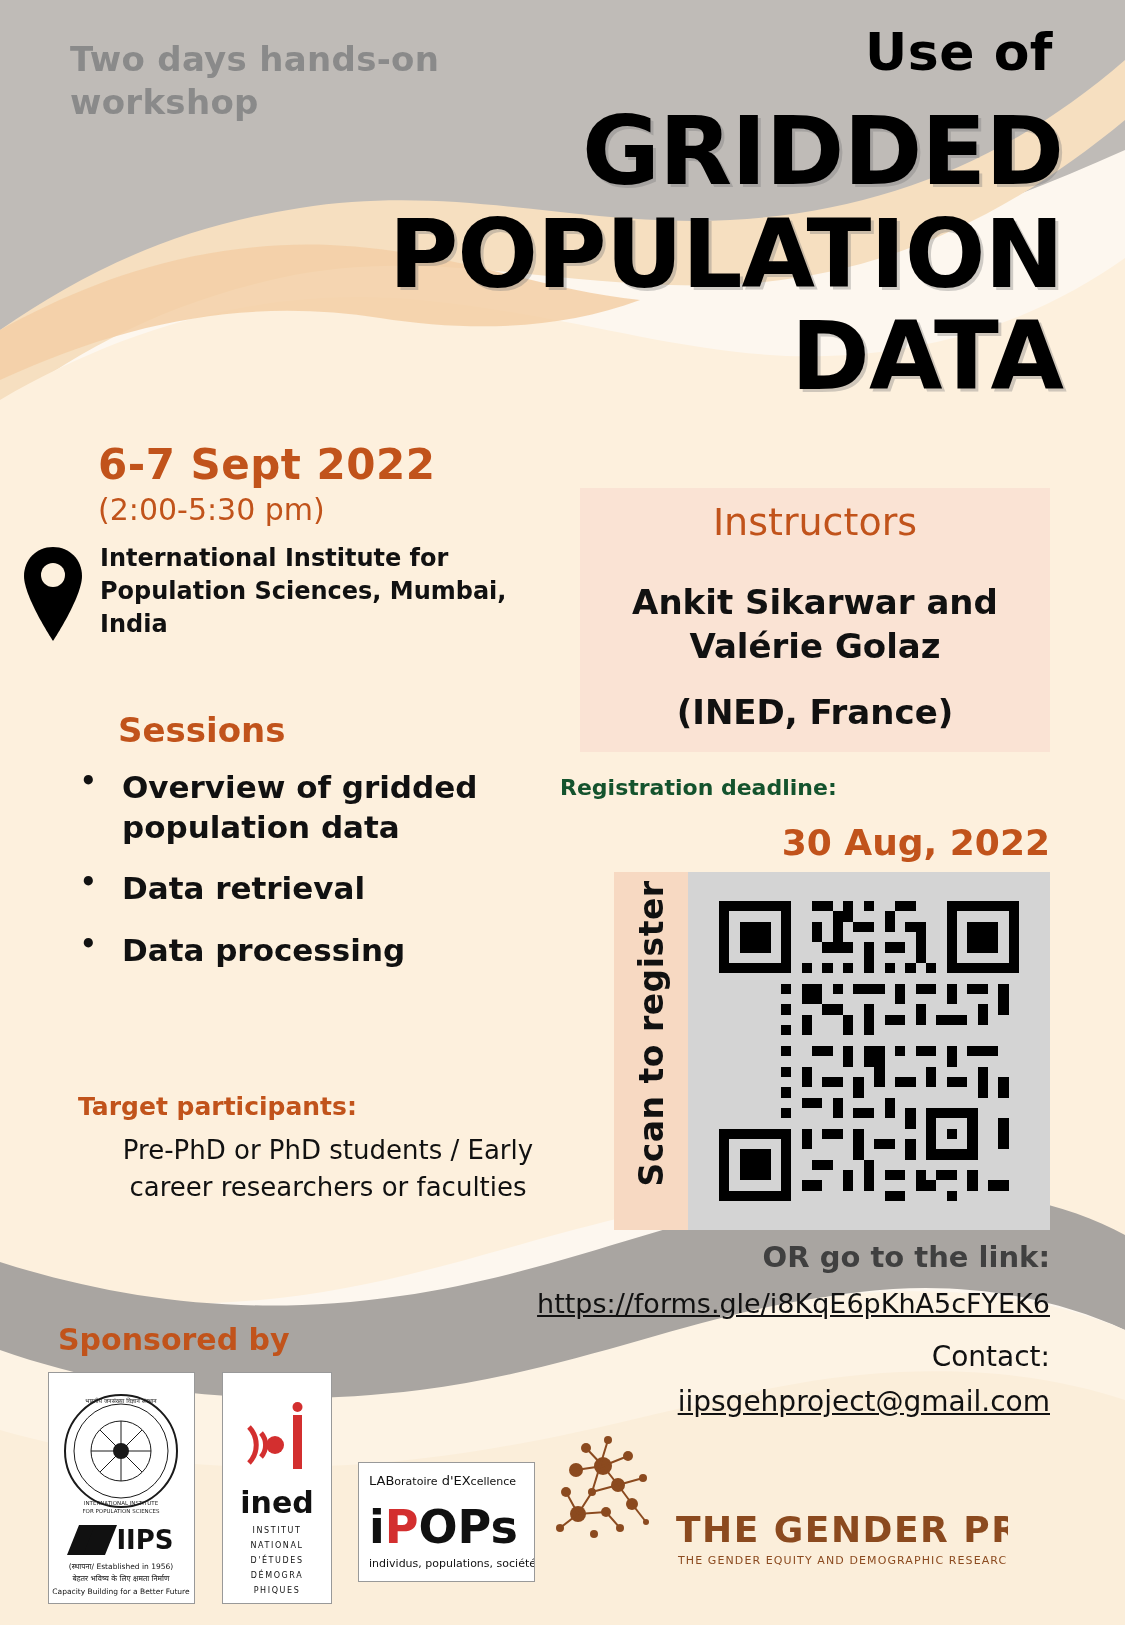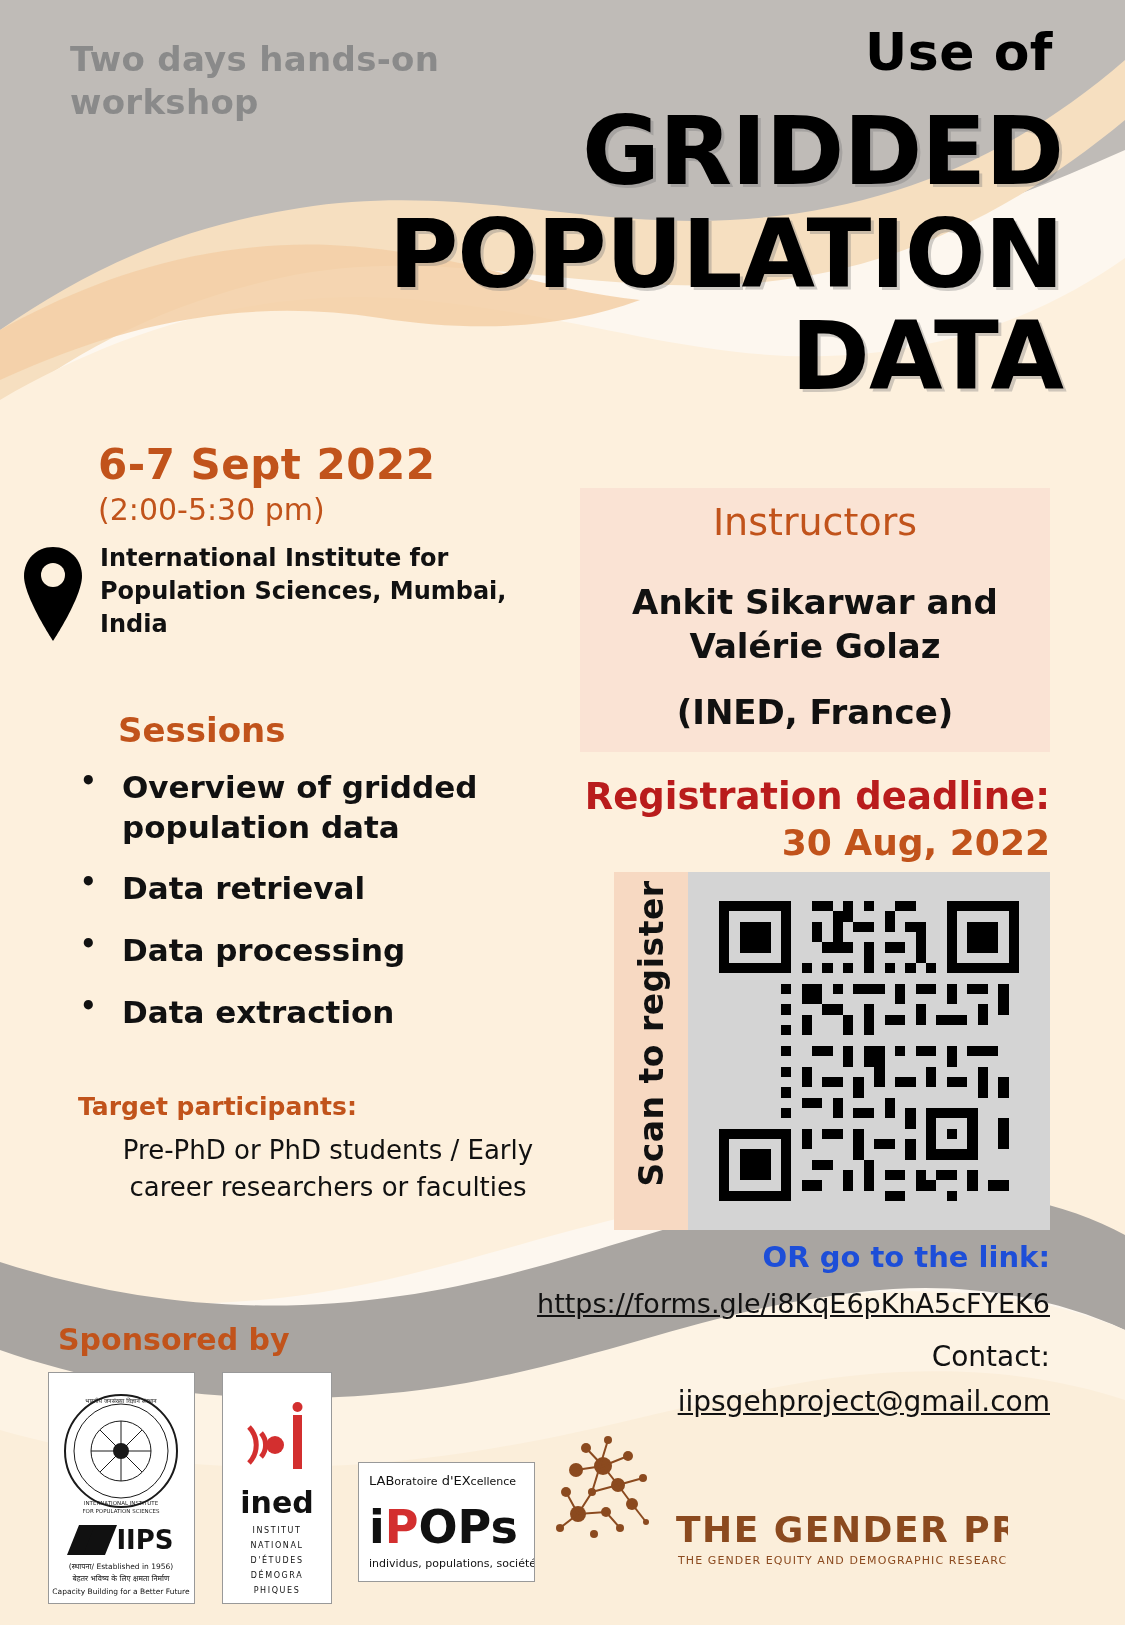--- a/index.html
+++ b/index.html
@@ -82,21 +82,21 @@
   .instructors-n{
     position:absolute;left:580px;top:580px;width:470px;z-index:3;
     text-align:center;font-size:34px;font-weight:bold;color:#111;line-height:1.3;
   }
   .instructors-a{
     position:absolute;left:580px;top:692px;width:470px;z-index:3;
     text-align:center;font-size:34px;font-weight:bold;color:#111;
   }
   .deadline-l{
     position:absolute;left:560px;top:775px;width:490px;z-index:3;
-    text-align:right;font-size:37px;font-weight:bold;color:#b91c1c;
+    text-align:left;font-size:22px;font-weight:bold;color:#14532d;
   }
   .deadline-d{
     position:absolute;left:560px;top:822px;width:490px;z-index:3;
     text-align:right;font-size:36px;font-weight:bold;color:#c1531b;
   }
 
   .qr-wrap{position:absolute;left:614px;top:872px;width:436px;height:358px;z-index:3;}
   .qr-side{
     position:absolute;left:0;top:0;width:74px;height:358px;background:#f7d9c2;
   }
@@ -106,21 +106,21 @@
     font-size:33px;font-weight:bold;color:#111;letter-spacing:0.5px;
   }
   .qr-box{
     position:absolute;left:74px;top:0;width:362px;height:358px;background:#d4d4d4;
     display:flex;align-items:center;justify-content:center;
   }
   .qr{width:300px;height:300px;display:block;}
 
   .orlink{
     position:absolute;left:540px;top:1240px;width:510px;z-index:3;
-    text-align:right;font-size:29px;font-weight:bold;color:#1d4ed8;
+    text-align:right;font-size:29px;font-weight:bold;color:#404040;
   }
   .link{
     position:absolute;left:420px;top:1288px;width:630px;z-index:3;
     text-align:right;font-size:27px;color:#111;text-decoration:underline;
   }
   .contact-l{
     position:absolute;left:540px;top:1340px;width:510px;z-index:3;
     text-align:right;font-size:28px;color:#111;
   }
   .contact-m{
@@ -185,21 +185,20 @@
       <circle cx="31" cy="30" r="12" fill="#fdf0dd"></circle>
     </svg>
   </div>
   <div class="venue">International Institute for Population Sciences, Mumbai, India</div>
 
   <div class="sessions-h">Sessions</div>
   <ul class="sessions">
     <li>Overview of gridded population data</li>
     <li>Data retrieval</li>
     <li>Data processing</li>
-    <li>Data extraction</li>
   </ul>
 
   <div class="target-h">Target participants:</div>
   <div class="target-b">Pre-PhD or PhD students / Early career researchers or faculties</div>
 
   <div class="instructors-box"></div>
   <div class="instructors-h">Instructors</div>
   <div class="instructors-n">Ankit Sikarwar and Valérie Golaz</div>
   <div class="instructors-a">(INED, France)</div>
 

